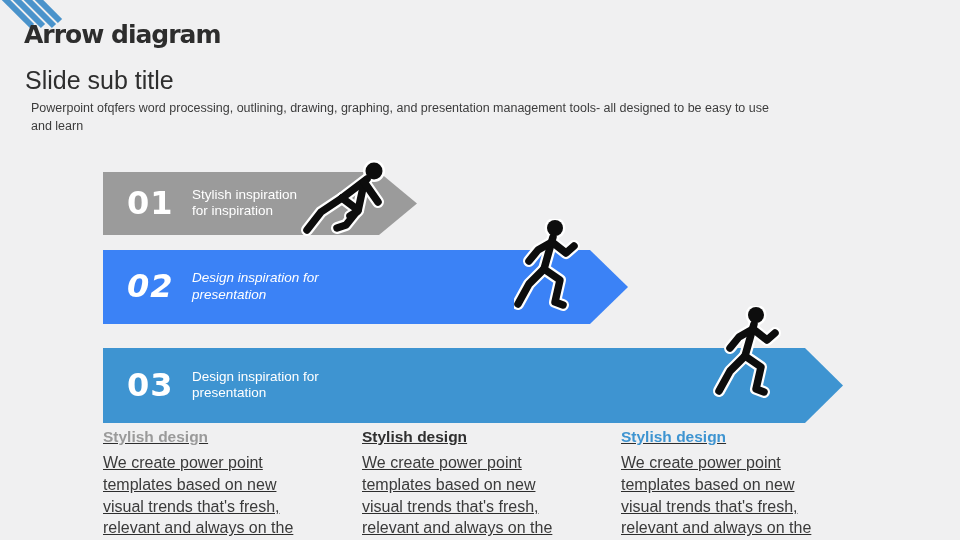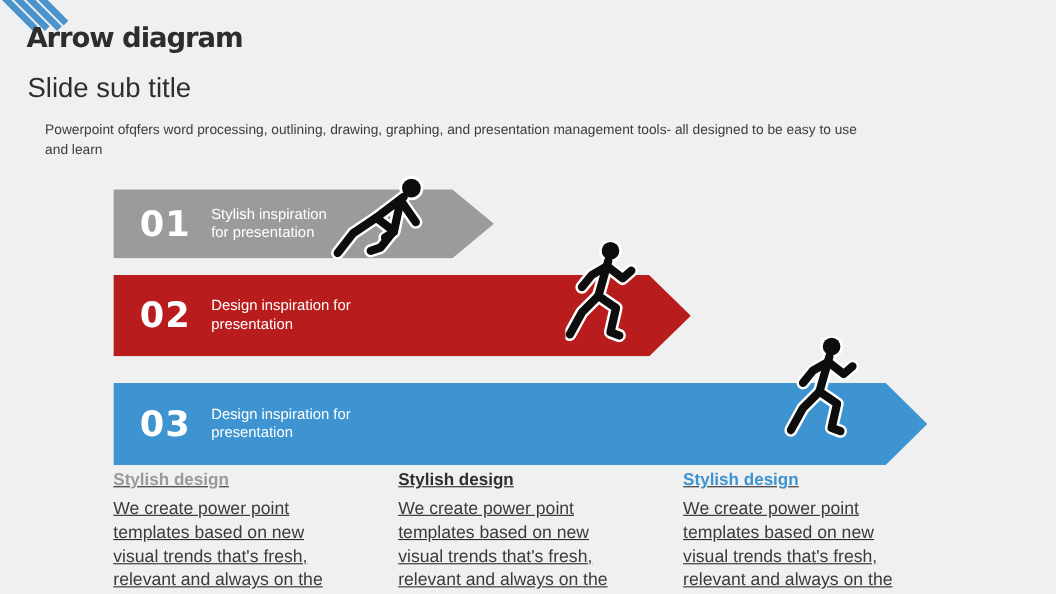--- a/index.html
+++ b/index.html
@@ -10,36 +10,36 @@
     color:#2d2d2d;
   }
   
   .corner{position:absolute;left:0;top:0;}
   .corner line{stroke:#4a93cb;stroke-width:6;}
 
   
   .title{position:absolute;left:24px;top:20px;margin:0;font-size:25px;font-weight:bold;
          letter-spacing:-1px;color:#2d2d2d;font-family:"DejaVu Sans", sans-serif;}
   .subtitle{position:absolute;left:25px;top:66px;margin:0;font-size:25px;font-weight:normal;color:#2e2e2e;}
-  .desc{position:absolute;left:25px;top:94px;margin:16px;width:758px;font-size:12.5px;line-height:1.42;color:#3c3c3c;}
+  .desc{position:absolute;left:25px;top:94px;margin:6px;width:758px;font-size:12.5px;line-height:1.42;color:#3c3c3c;}
 
   
   .arrow{
     position:absolute;left:103px;
     clip-path:polygon(0 0, calc(100% - 38px) 0, 100% 50%, calc(100% - 38px) 100%, 0 100%);
   }
   .arrow .num{
     position:absolute;left:24px;top:50%;transform:translateY(-52%);
     font-family:"DejaVu Sans", sans-serif;font-weight:bold;font-size:32px;color:#fff;letter-spacing:1px;
   }
   .arrow .lbl{
     position:absolute;left:89px;top:50%;transform:translateY(-50%);
     font-size:13.5px;line-height:1.25;color:#fff;
   }
-  .a1{top:172px;width:314px;height:63px;padding-left:32px;}
+  .a1{top:172px;width:314px;height:63px;}
   .a2{top:250px;width:525px;height:74px;}
   .a3{top:331px;width:740px;height:75px;margin-top:17px;}
 
   
   .runner{position:absolute;}
   .r1{left:300px;top:158px;}
   .r2{left:514px;top:219px;}
   .r3{left:706px;top:306px;}
 
   
@@ -59,24 +59,24 @@
     <line x1="22" y1="-6" x2="54" y2="26"></line>
     <line x1="33" y1="-6" x2="60" y2="21"></line>
   </svg>
 
   <h1 class="title">Arrow diagram</h1>
   <h2 class="subtitle">Slide sub title</h2>
   <p class="desc">Powerpoint ofqfers word processing, outlining, drawing, graphing, and presentation management tools- all designed to be easy to use and learn</p>
 
   <div class="arrow a1" style="background: rgb(155, 155, 155);">
     <span class="num">01</span>
-    <span class="lbl"><span>Stylish inspiration</span><br><span>for presentation</span></span>
+    <span class="lbl"><span>Stylish inspiration</span><br><span>for inspiration</span></span>
   </div>
 
-  <div class="arrow a2" style="background: #b91c1c;">
+  <div class="arrow a2" style="background: #3b82f6; font-style: italic;">
     <span class="num">02</span>
     <span class="lbl"><span>Design inspiration for</span><br><span>presentation</span></span>
   </div>
 
   <div class="arrow a3" style="background: rgb(62, 148, 209);">
     <span class="num">03</span>
     <span class="lbl"><span>Design inspiration for</span><br><span>presentation</span></span>
   </div>
 
   <svg class="runner r1" width="100" height="86" viewBox="0 0 100 86" aria-hidden="true">

